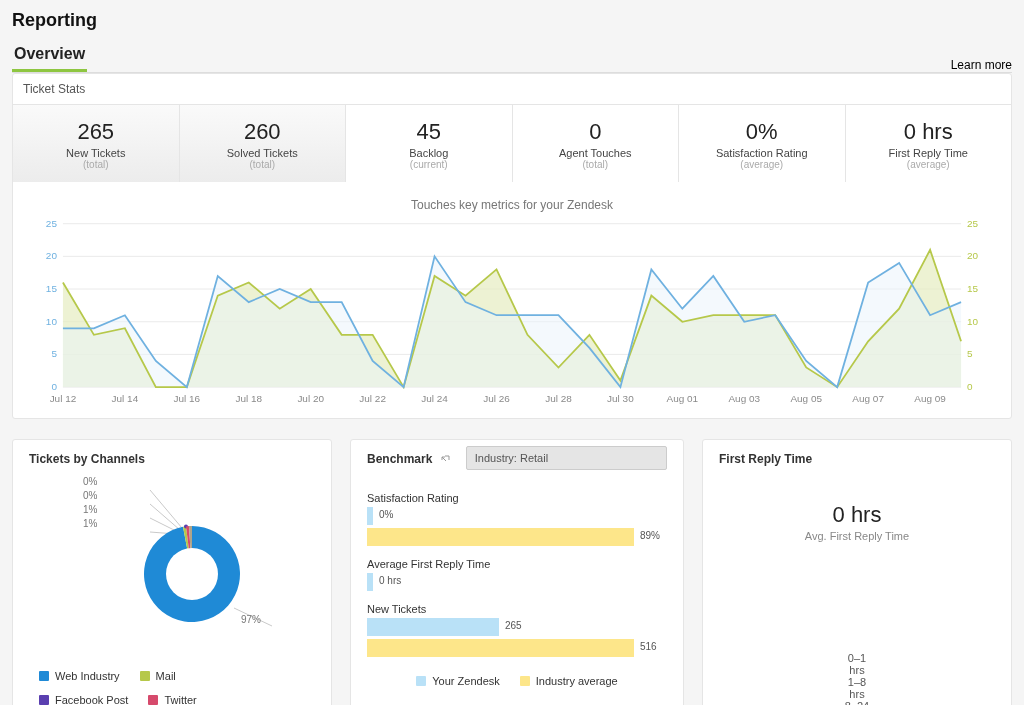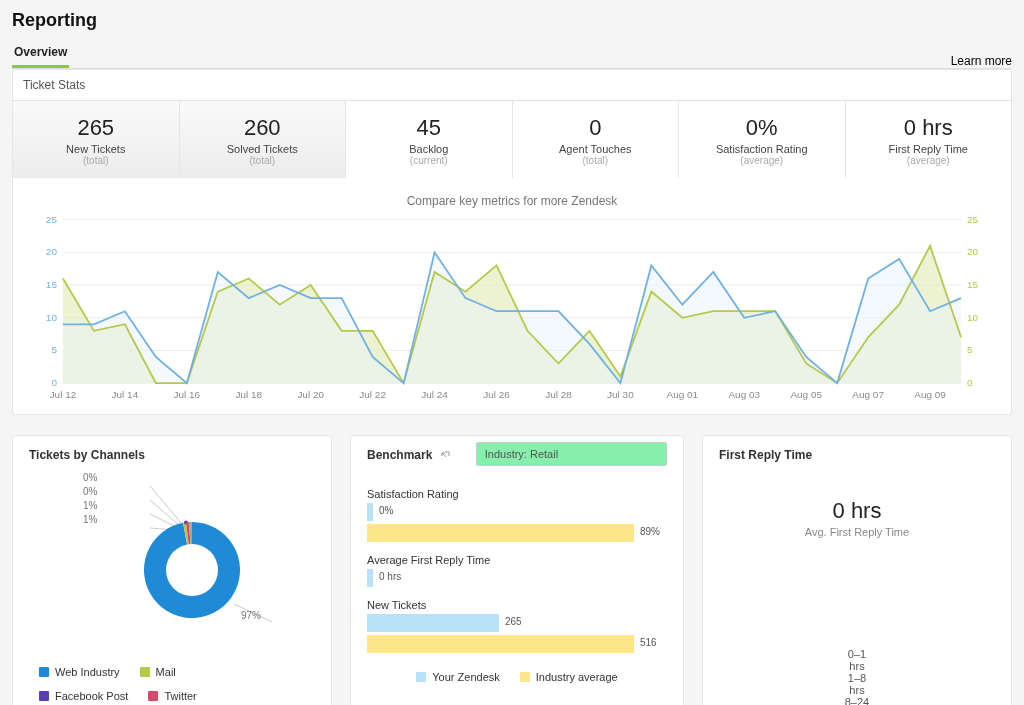--- a/index.html
+++ b/index.html
@@ -1,20 +1,20 @@
 <!DOCTYPE html>
 <html><head>
 <meta charset="utf-8">
 <style>
   * { box-sizing: border-box; }
   body { margin:0; font-family: -apple-system, Helvetica, Arial, sans-serif; background:#f5f5f5; color:#333; font-size:12px; }
   .page { padding:10px 12px; }
   h1 { font-size:18px; margin:0 0 8px 0; font-weight:700; color:#111; }
   .tabs-row { display:flex; justify-content:space-between; align-items:flex-end; border-bottom:1px solid #ddd; }
-  .tab { padding:6px 2px 6px 2px; font-weight:700; border-bottom:3px solid #8ec641; color:#222; font-size:12px; }
+  .tab { padding:6px 2px 6px 2px; font-weight:700; border-bottom:3px solid #8ec641; color:#222; font-size:16px; }
   .learn-more { color:#000000; font-size:12px; cursor:pointer; padding-bottom:0; }
   .panel { background:#fff; border:1px solid #e5e5e5; border-radius:3px; }
   .ticket-stats-label { padding:8px 10px; color:#555; font-size:12px; border-bottom:1px solid #e5e5e5; }
   .stat-row { display:flex; }
   .stat-card { flex:1; text-align:center; padding:14px 8px 12px 8px; border-right:1px solid #e5e5e5; }
   .stat-card:last-child { border-right:none; }
   .stat-card.active { background:linear-gradient(#fafafa,#ececec); }
   .stat-value { font-size:22px; color:#222; font-weight:400; }
   .stat-label { font-size:11px; color:#444; margin-top:2px; }
   .stat-sub { font-size:10px; color:#aaa; }
@@ -33,23 +33,23 @@
   .panel-title { font-size:12px; font-weight:700; color:#333; padding:12px 16px 10px 16px; }
   .channels-panel { flex:0 0 320px; }
   .benchmark-panel { flex:0 0 334px; }
   .reply-panel { flex:1; }
   .donut-wrap { position:relative; padding:8px 16px 8px 16px; }
   .donut-wrap svg { display:block; margin:0 auto; }
   .callout { position:absolute; font-size:10px; color:#777; }
   .legend { display:flex; flex-wrap:wrap; gap:12px 20px; padding:8px 26px 16px 26px; }
   .legend-item { display:flex; align-items:center; gap:6px; font-size:11px; color:#333; min-width:72px; }
   .legend-sw { width:10px; height:10px; border-radius:1px; }
-  .bench-head { display:flex; align-items:center; gap:10px; padding:0 16px; }
+  .bench-head { display:flex; align-items:center; padding:0 16px; }
   .bench-head .panel-title { padding-left:0; }
-  .dropdown { flex:1; border:1px solid #ccc; border-radius:2px; padding:5px 8px; font-size:11px; color:#555; background:#86efac; cursor:pointer; }
+  .dropdown { flex:1; border:1px solid #ccc; border-radius:2px; padding:5px 8px; font-size:11px; color:#555; background:#e5e5e5; cursor:pointer; }
   .bench-section { padding:4px 16px 0 16px; }
   .bench-label { font-size:11px; color:#333; margin-top:12px; }
   .bar-row { position:relative; height:18px; margin-top:3px; }
   .bar-bg { position:absolute; left:0; top:0; height:100%; background:#fde68a; }
   .bar-z { background:#b9e1f7; }
   .bar-val { font-size:10px; color:#555; position:absolute; top:2px; }
   .bench-legend { display:flex; gap:20px; justify-content:center; padding:18px 0 14px 0; font-size:11px; color:#333; }
   .reply-body { text-align:center; padding:26px 0 0 0; }
   .reply-big { font-size:22px; color:#222; }
   .reply-sub { font-size:11px; color:#888; margin-top:2px; }
@@ -96,21 +96,21 @@
           <div class="stat-label">Satisfaction Rating</div>
           <div class="stat-sub">(average)</div>
         </div>
         <div class="stat-card">
           <div class="stat-value">0 hrs</div>
           <div class="stat-label">First Reply Time</div>
           <div class="stat-sub">(average)</div>
         </div>
       </div>
 
-  <div class="chart-title">Compare key metrics for more Zendesk</div>
+  <div class="chart-title">Touches key metrics for your Zendesk</div>
   <div class="chart-wrap">
     <svg id="main-chart" viewBox="0 0 960 200" preserveAspectRatio="none">
           <line class="grid-line" x1="30" x2="930" y1="178" y2="178"></line>
           <text class="tick-y" x="24" y="181" text-anchor="end">0</text>
           <text class="tick-y2" x="936" y="181" text-anchor="start">0</text>
           <line class="grid-line" x1="30" x2="930" y1="143.6" y2="143.6"></line>
           <text class="tick-y" x="24" y="146.6" text-anchor="end">5</text>
           <text class="tick-y2" x="936" y="146.6" text-anchor="start">5</text>
           <line class="grid-line" x1="30" x2="930" y1="109.2" y2="109.2"></line>
           <text class="tick-y" x="24" y="112.2" text-anchor="end">10</text>

